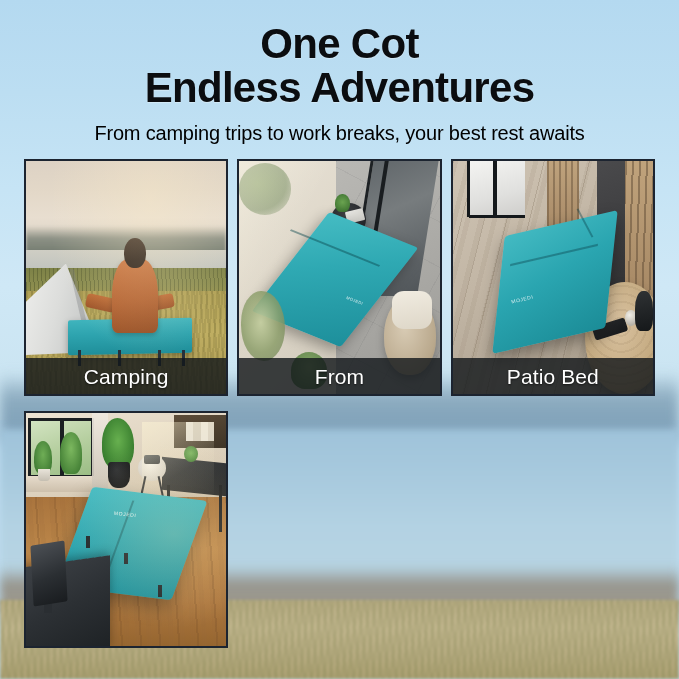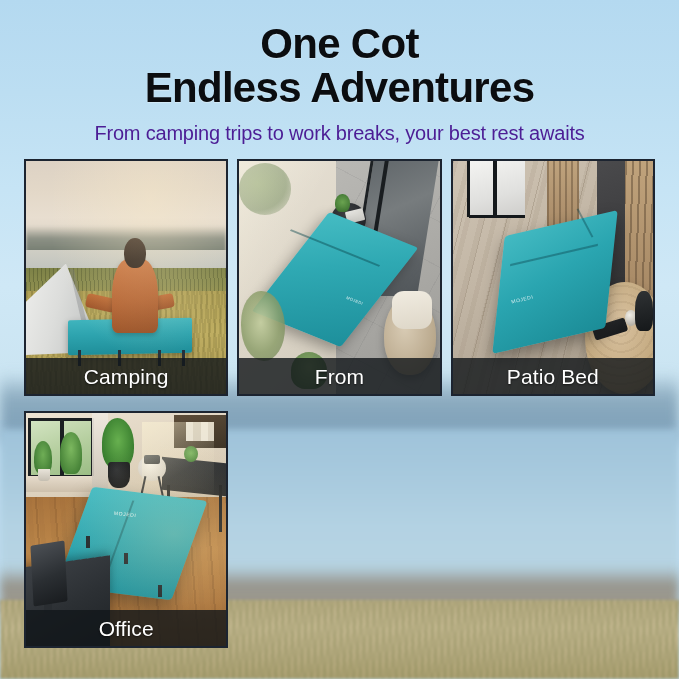--- a/index.html
+++ b/index.html
@@ -79,21 +79,21 @@
     letter-spacing: -0.7px;
     color: #0b0d10;
     text-shadow: 0 1px 1px rgba(255,255,255,.35);
   }
   .headline-1 { font-size: 42px; }
   .headline-2 { font-size: 42px; }
   .subhead {
     margin-top: 11px;
     font-size: 20px;
     line-height: 24px;
-    color: #4c1d95;
+    color: #000000;
     letter-spacing: -0.2px;
   }
 
   
   #grid {
     position: relative;
     z-index: 5;
     margin: 14px 24px 0 24px;
     display: grid;
     grid-template-columns: 1fr 1fr 1fr;
@@ -711,19 +711,16 @@
         <div class="cot-fold"></div>
         <div class="cot-brand">MOJEDI</div>
         <div class="cot-leg-a"></div>
         <div class="cot-leg-b"></div>
         <div class="cot-leg-c"></div>
         <div class="floor-glow"></div>
         <div class="front-desk"></div>
         <div class="monitor-stand"></div>
         <div class="monitor"></div>
       </div>
-      <div class="caption-bar">
-        <span class="caption-text">Office</span>
-      </div>
     </div>
 
   </div>
 </div>
 
 </body></html>

